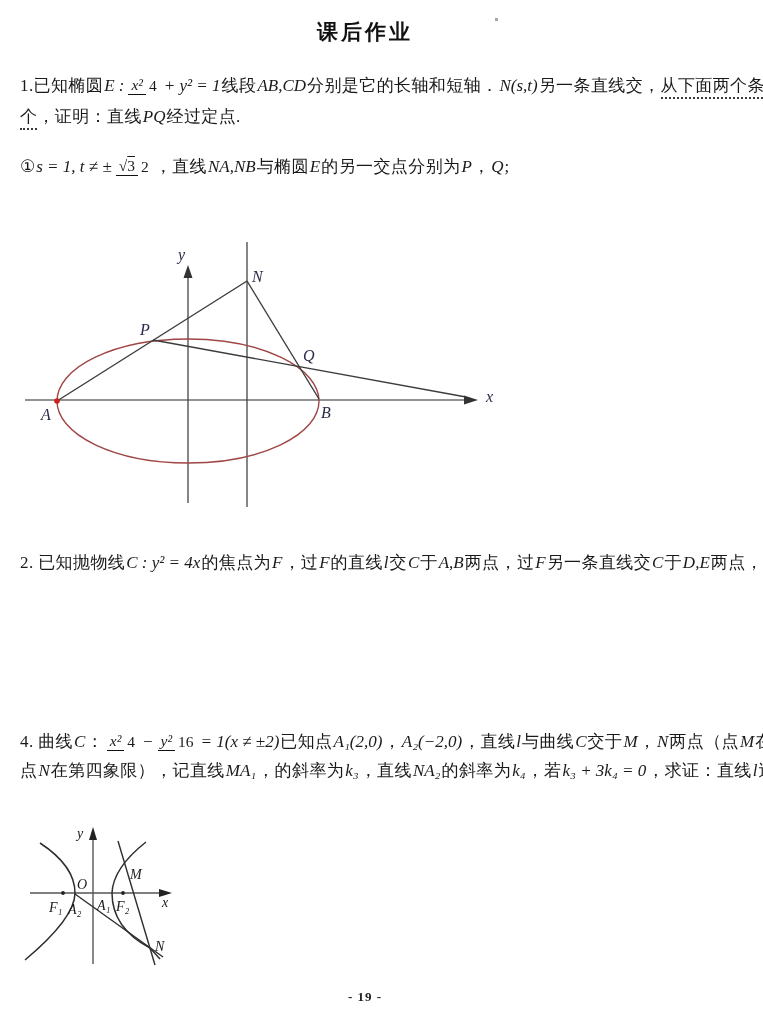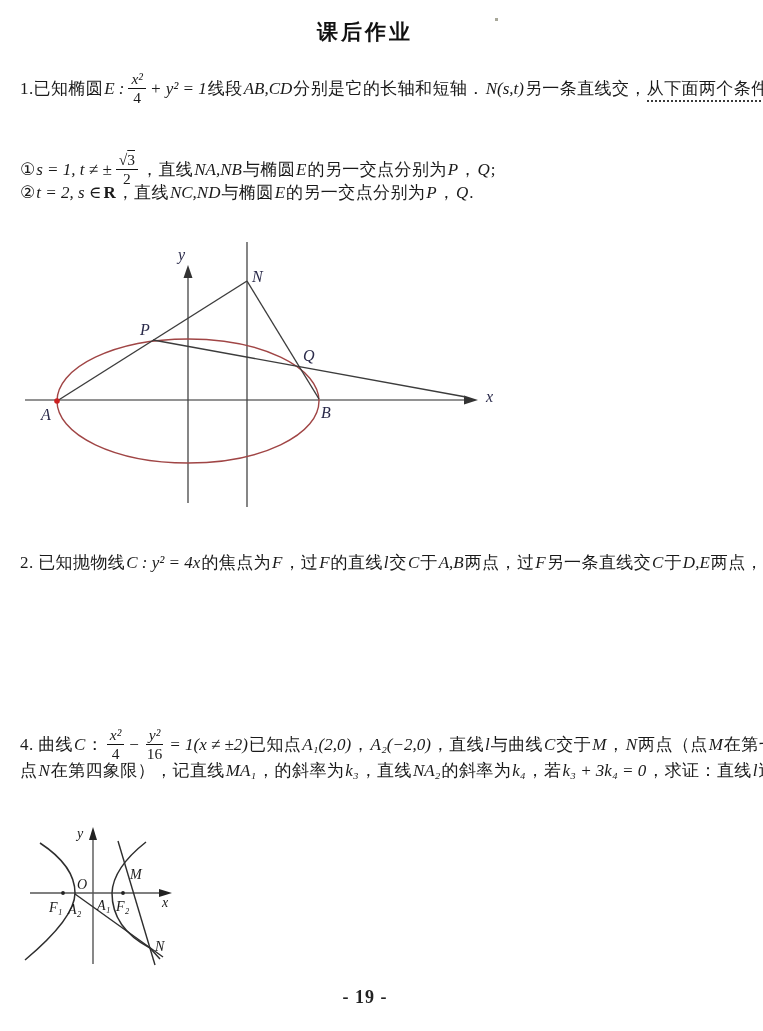--- a/index.html
+++ b/index.html
@@ -8,26 +8,26 @@
     font-family:"Liberation Serif","DejaVu Serif",serif;color:#1a1a1a;
     overflow:hidden;margin:0 auto;
   }
   .line{position:absolute;left:20px;white-space:nowrap;font-size:17px;line-height:1.25;}
   .centerband{position:absolute;left:0;width:730px;text-align:center;}
   .title{font-family:Liberation Mono, monospace;font-weight:bold;font-size:21px;letter-spacing:3px;color:#111;}
   .m{font-style:italic;font-family:"Liberation Serif","DejaVu Serif",serif;padding:0 1px;}
   .mb{font-style:normal;font-weight:bold;font-family:"Liberation Serif","DejaVu Serif",serif;padding:0 1px;}
   .cn{letter-spacing:0.4px;font-family:Liberation Serif, serif;}
   .circ{font-family:"DejaVu Serif","DejaVu Sans",serif;font-style:normal;}
-  .frac{display:inline-flex;flex-direction:column;align-items:center;vertical-align:middle;line-height:1.15;margin:10px 3px;font-size:15.5px;position:relative;top:-2px;}
+  .frac{display:inline-flex;flex-direction:row;align-items:center;vertical-align:middle;line-height:1.15;margin:16px 3px;font-size:15.5px;position:relative;top:-2px;}
   .frac .num{padding:0 3px;border-bottom:1.1px solid #111;}
   .frac .den{padding:0 3px;}
   .ol{text-decoration:overline;}
   .emph{border-bottom:2px dotted #3a3a3a;padding-bottom:2px;}
-  .pagenum{font-size:18px;font-weight:bold;color:#222;letter-spacing:1px;}
+  .pagenum{font-size:13px;font-weight:bold;color:#222;letter-spacing:1px;}
   svg{position:absolute;}
   svg text{font-family:"Liberation Serif","DejaVu Serif",serif;font-style:italic;}
   .artifact-dot{position:absolute;width:3px;height:3px;background:#a8a89a;}
 </style>
 </head>
 <body>
 
 <div id="page">
 
   <div class="centerband" style="top:18px">
@@ -35,31 +35,31 @@
   </div>
   <div class="artifact-dot" style="left:495px;top:18px"></div>
 
   <div class="line" style="top:62px">
     <span class="cn">1.已知椭圆</span><span class="m">E :</span><span class="frac">
         <span class="num m">x²</span>
         <span class="den">4</span>
       </span><span class="m">+ y² = 1</span><span class="cn">线段</span><span class="m">AB,CD</span><span class="cn">分别是它的长轴和短轴．</span><span class="m">N(s,t)</span><span class="cn">另一条直线交，</span><span class="cn emph">从下面两个条件中选一</span>
   </div>
 
+  <div class="line" style="top:106px">
+    <span class="cn emph">个</span><span class="cn">，证明：直线</span><span class="m">PQ</span><span class="cn">经过定点.</span>
+  </div>
 
   <div class="line" style="top:143px">
     <span class="circ">①</span><span class="m">s = 1, t ≠ ±</span><span class="frac">
         <span class="num"><span>√</span><span class="ol">3</span></span>
         <span class="den">2</span>
       </span><span class="cn">，直线</span><span class="m">NA,NB</span><span class="cn">与椭圆</span><span class="m">E</span><span class="cn">的另一交点分别为</span><span class="m">P</span><span class="cn">，</span><span class="m">Q</span><span class="cn">;</span>
   </div>
 
-  <div class="line" style="top:182px">
-    <span class="circ">②</span><span class="m">t = 2, s ∈</span><span class="mb">R</span><span class="cn">，直线</span><span class="m">NC,ND</span><span class="cn">与椭圆</span><span class="m">E</span><span class="cn">的另一交点分别为</span><span class="m">P</span><span class="cn">，</span><span class="m">Q</span><span class="cn">.</span>
-  </div>
 
   <svg style="left:0;top:230px" width="520" height="290" viewBox="0 230 520 290">
 
     <line x1="25" y1="400" x2="468" y2="400" stroke-width="1.4" stroke="#6e6e6e"></line>
     <polygon points="478,400 464,395.5 464,404.5" fill="#333"></polygon>
 
     <line x1="188" y1="503" x2="188" y2="274" stroke="#444" stroke-width="1.3"></line>
     <polygon points="188,265 183.5,278 192.5,278" fill="#333"></polygon>
 
     <line x1="247" y1="242" x2="247" y2="507" stroke="#444" stroke-width="1.3"></line>

